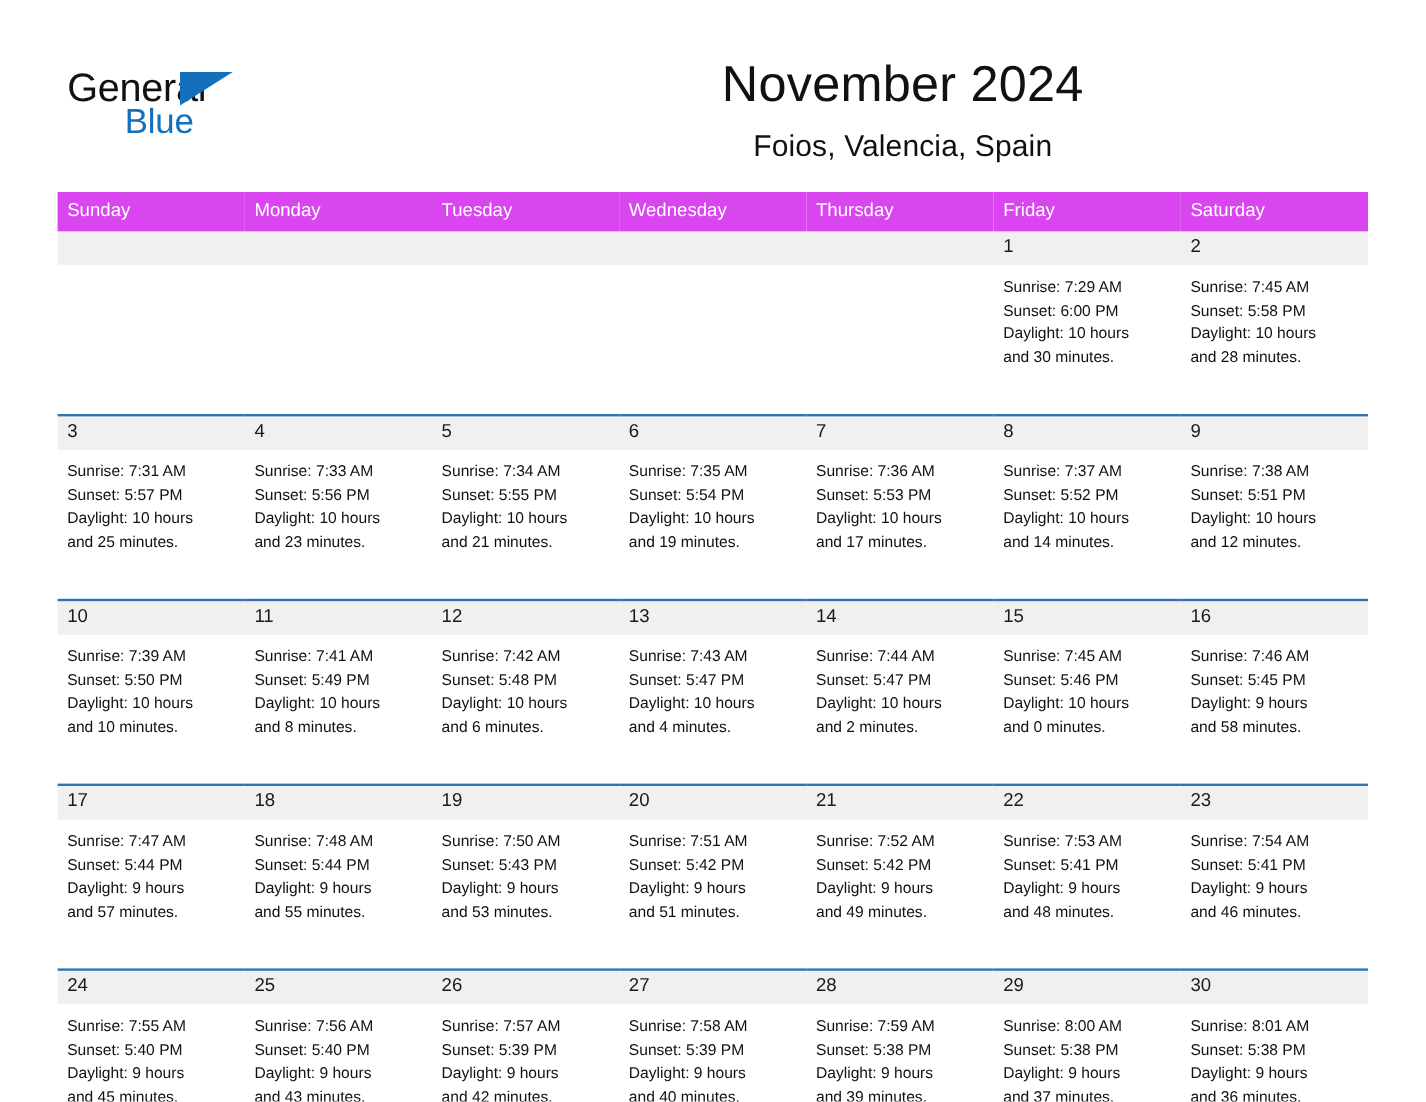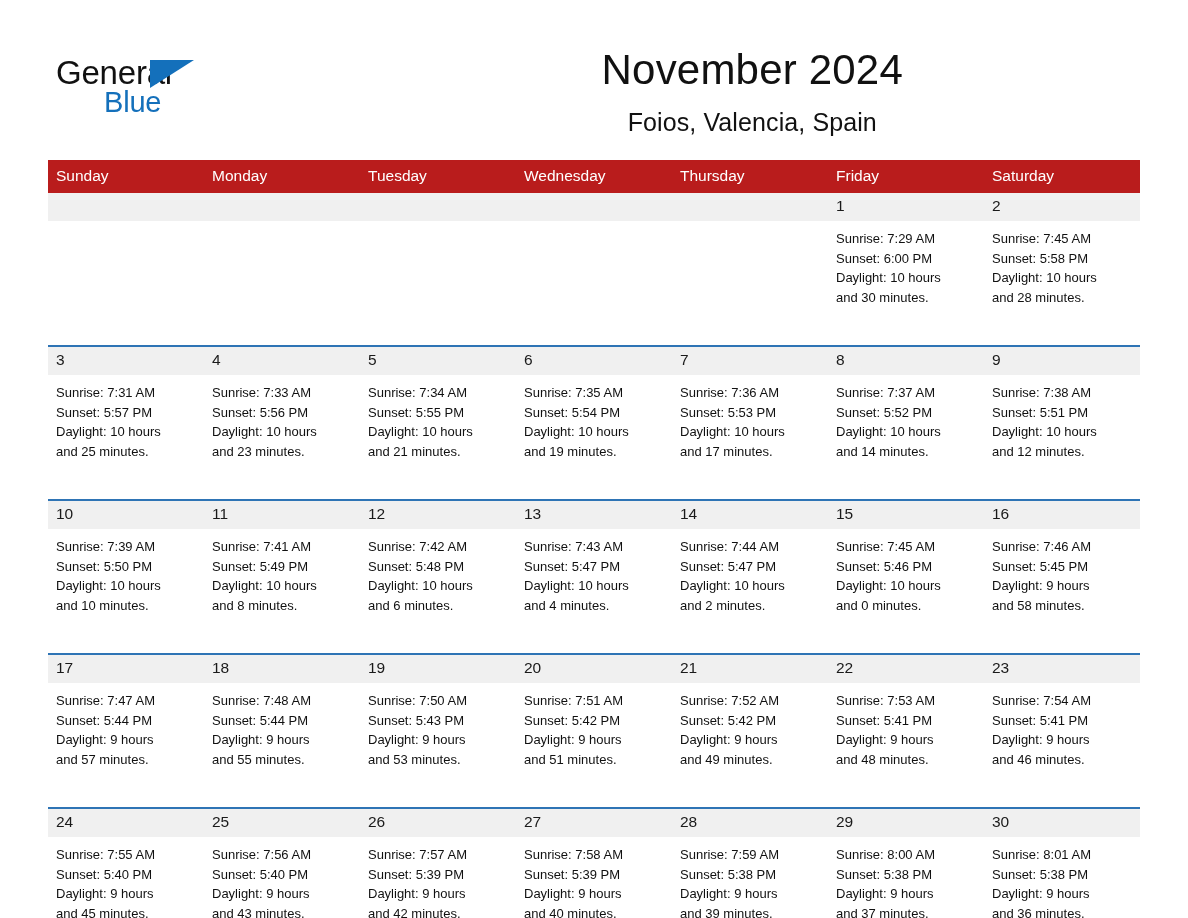--- a/index.html
+++ b/index.html
@@ -83,21 +83,21 @@
   }
 
   
   .calendar {
     margin: 23px 48px 0 48px;
     width: 1092px;
     border-collapse: collapse;
     table-layout: fixed;
   }
   .calendar th {
-    background: #b91c1c;
+    background: #d946ef;
     color: #ffffff;
     text-align: left;
     font-weight: normal;
     font-size: 15.5px;
     padding: 6px 0 8px 8px;
     line-height: 1.25;
     border: none;
   }
   .calendar td {
     vertical-align: top;

